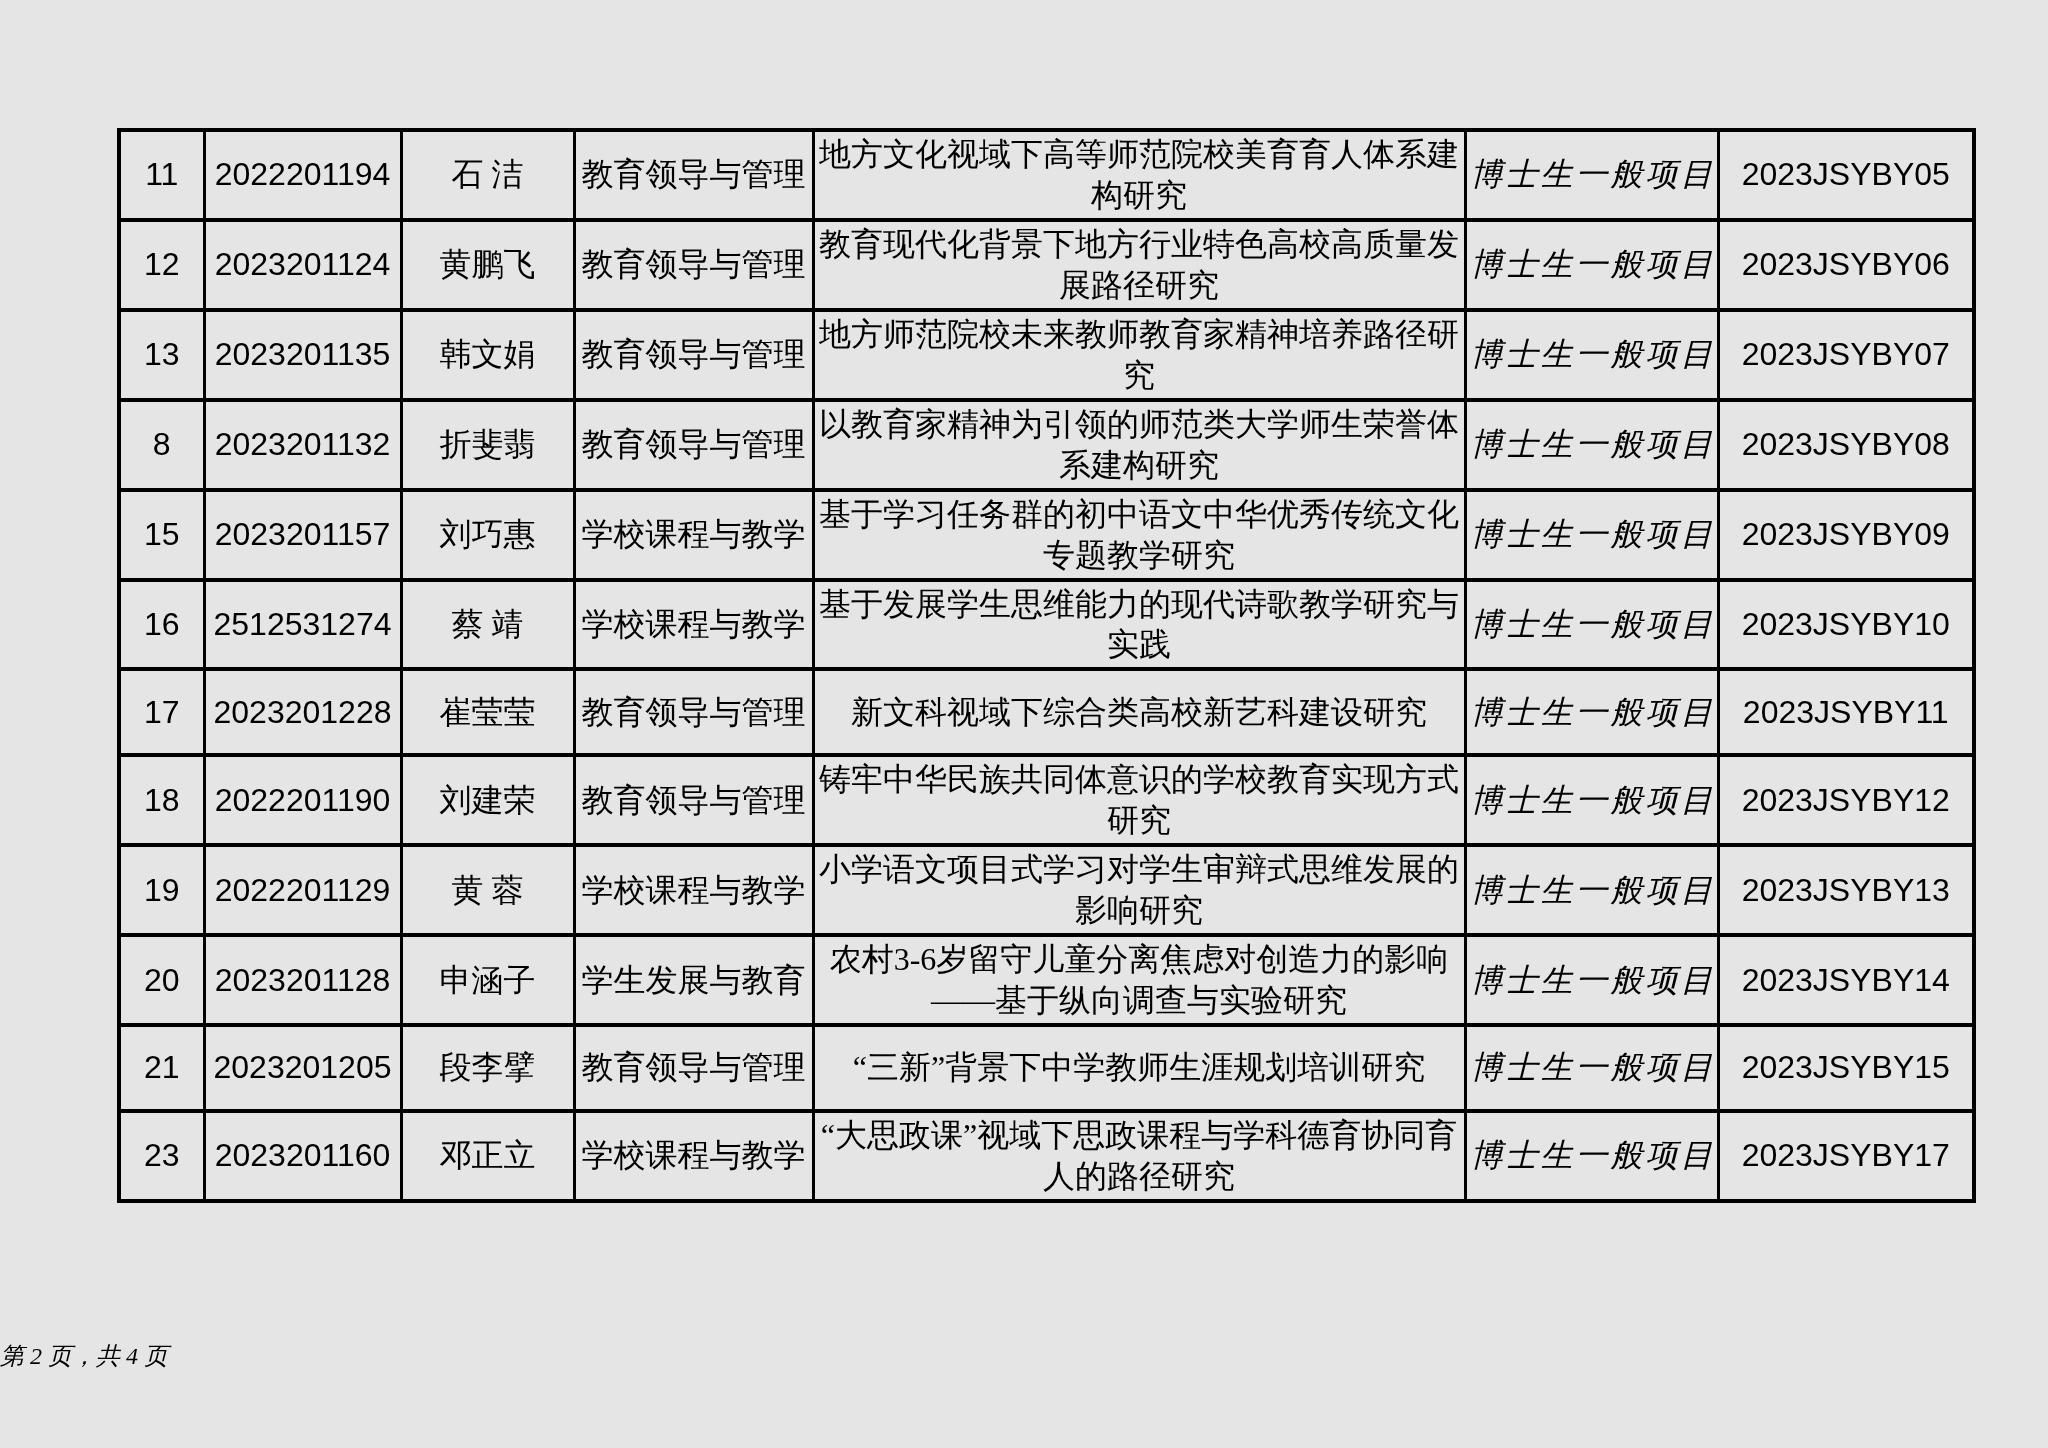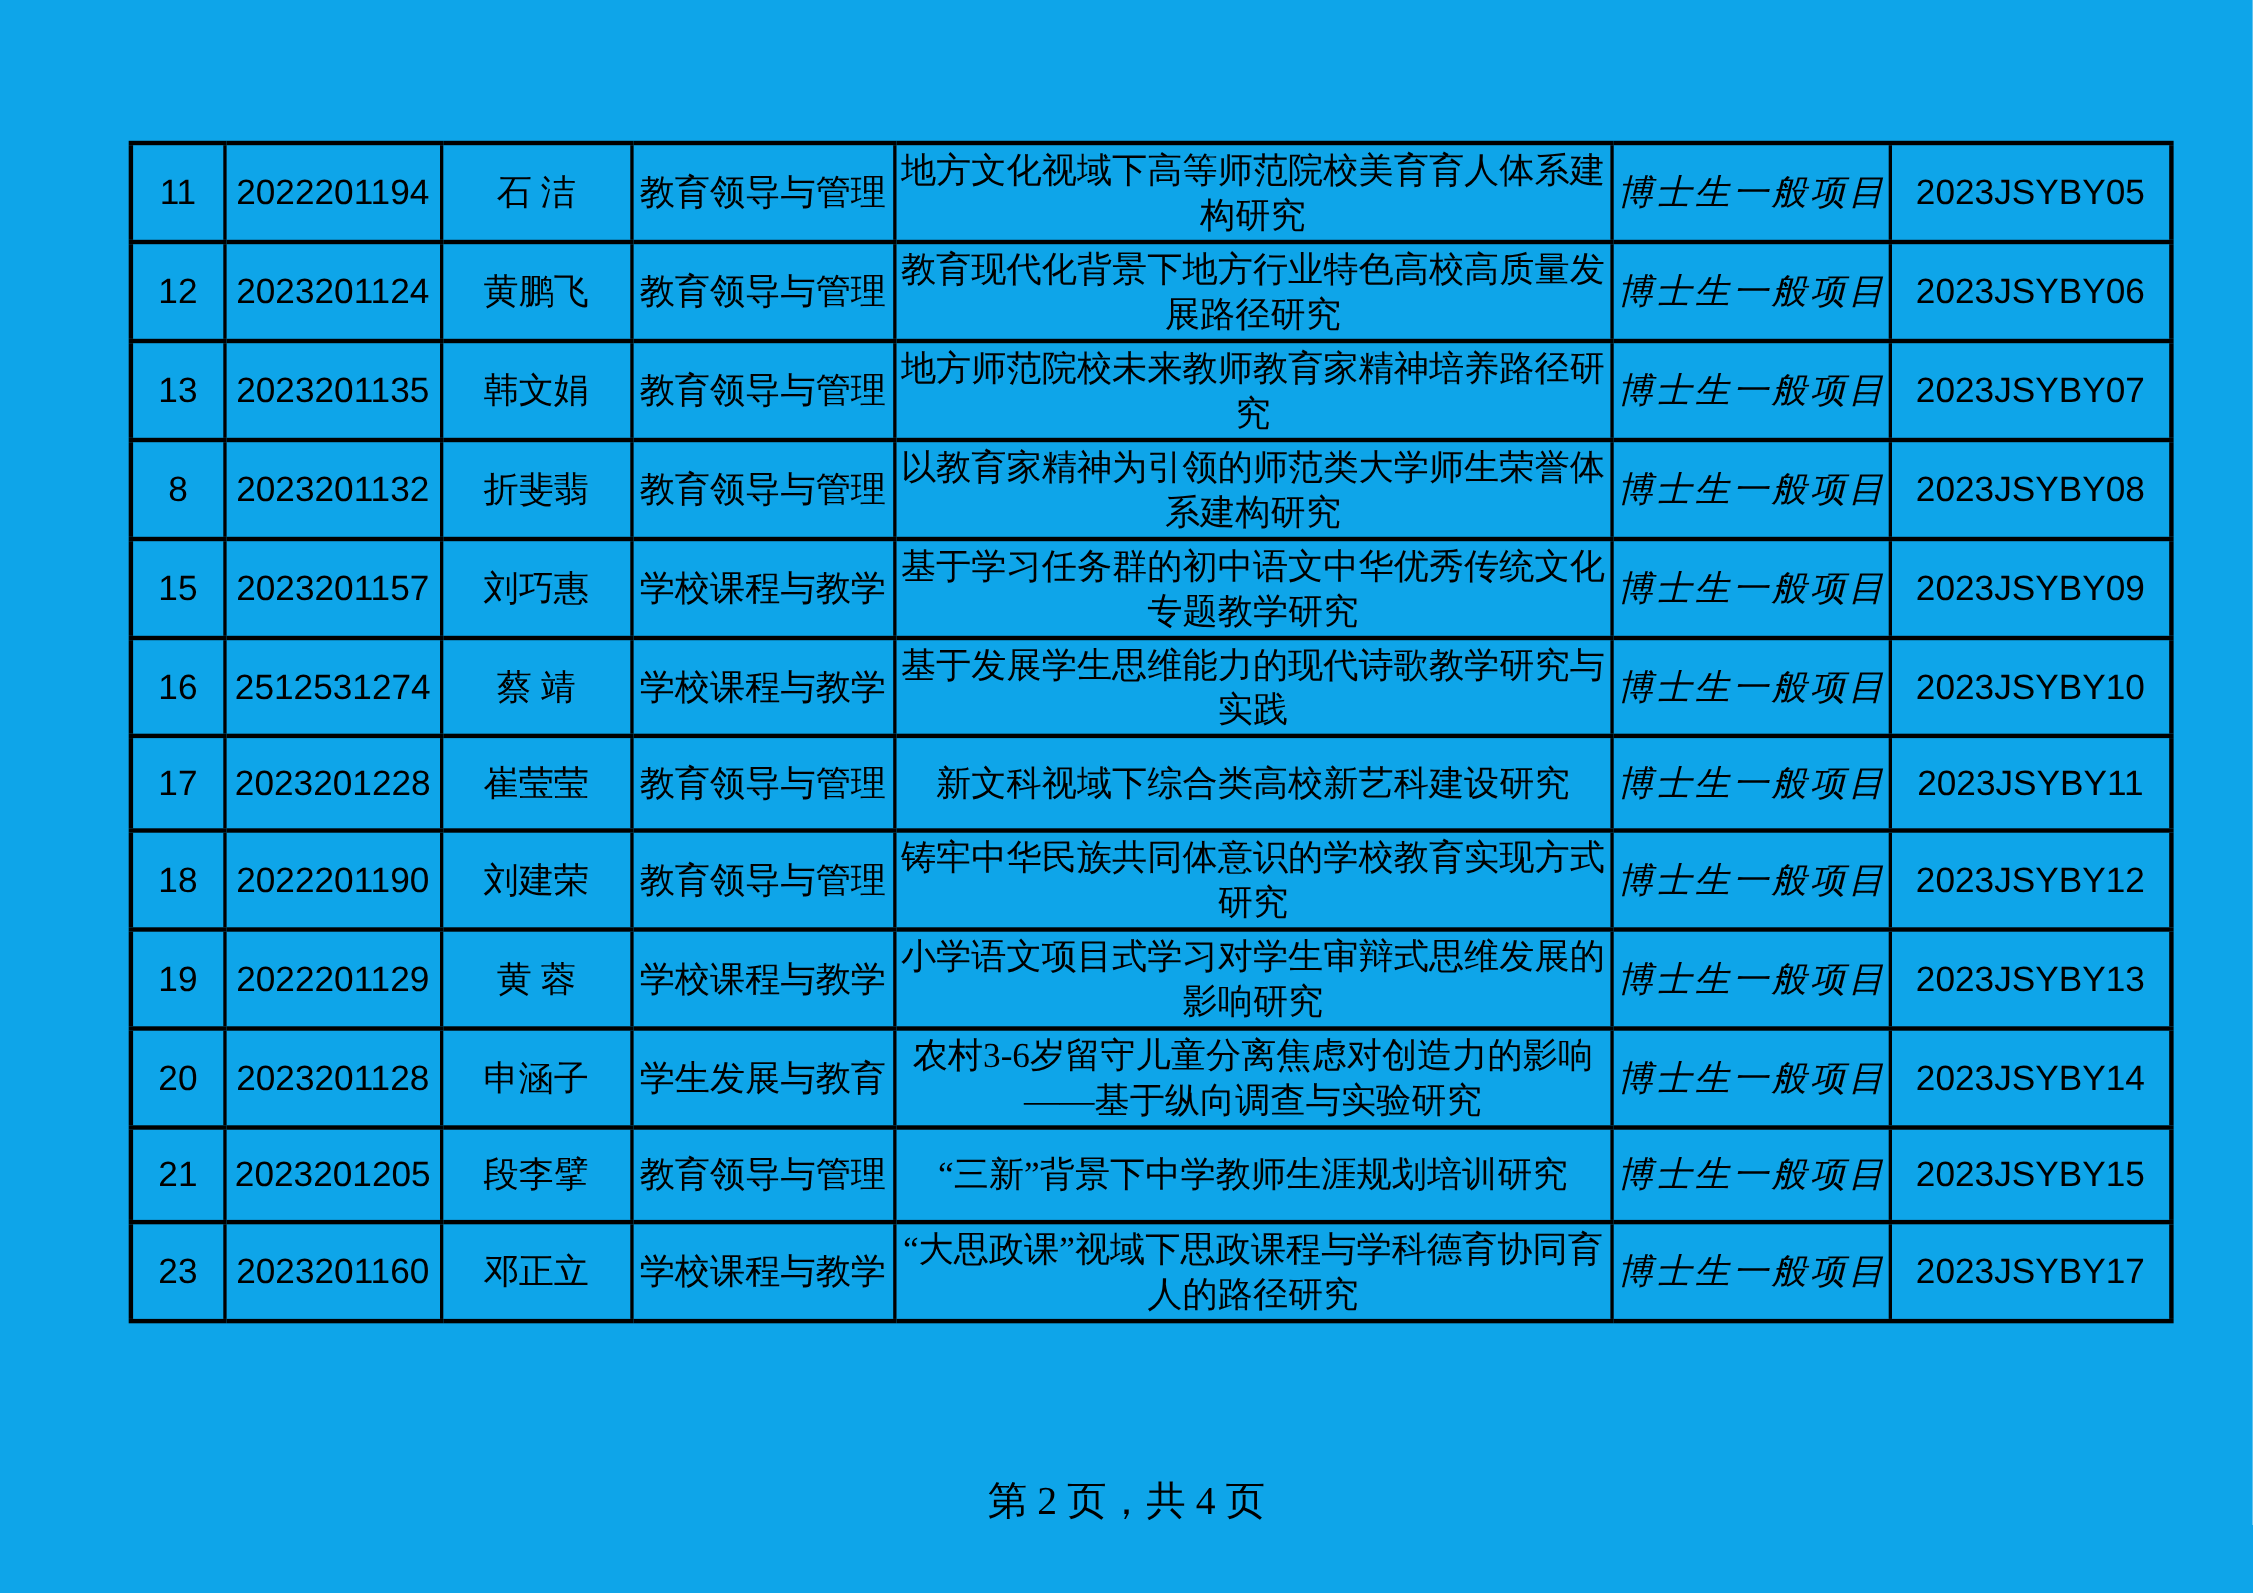--- a/index.html
+++ b/index.html
@@ -1,21 +1,21 @@
 <!DOCTYPE html>
 <html><head>
 <meta charset="utf-8">
 <style>
   * { margin: 0; padding: 0; box-sizing: border-box; }
   html, body { background: #ffffff; }
   .page {
     position: relative;
     width: 2048px;
     height: 1448px;
-    background: #0ea5e9;
+    background: #e5e5e5;
     color: #000000;
     font-family: "Liberation Serif", "DejaVu Serif", serif;
     overflow: hidden;
   }
   table.roster {
     position: absolute;
     left: 117px;
     top: 128px;
     width: 1855px;
     border-collapse: collapse;
@@ -47,23 +47,24 @@
     text-align: justify;
     text-align-last: justify;
     padding: 2px 10px;
     font-style: italic;
   }
   .footer {
     position: absolute;
     top: 1340px;
     left: 0;
     width: 100%;
-    text-align: center;
-    font-size: 36px;
+    text-align: left;
+    font-size: 24px;
     font-family: "Liberation Serif", "DejaVu Serif", serif;
+    font-style: italic;
   }
 </style>
 </head>
 <body>
 
 <div class="page">
 
   <table class="roster">
     <colgroup>
       <col style="width:85px">

